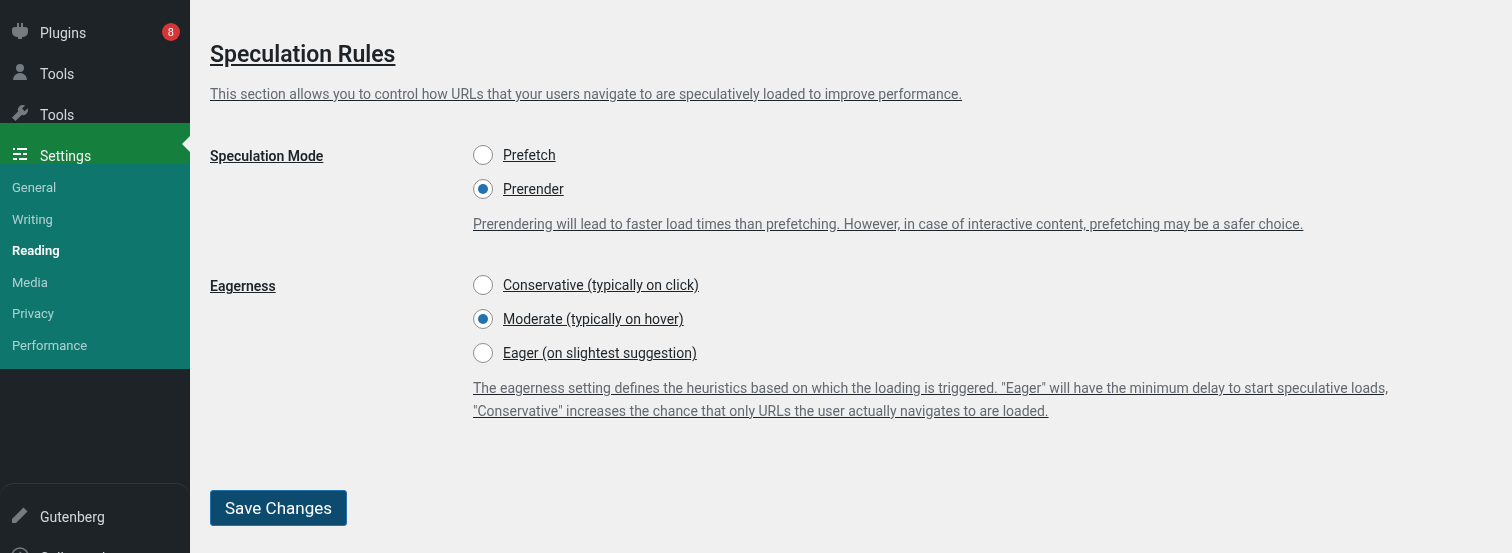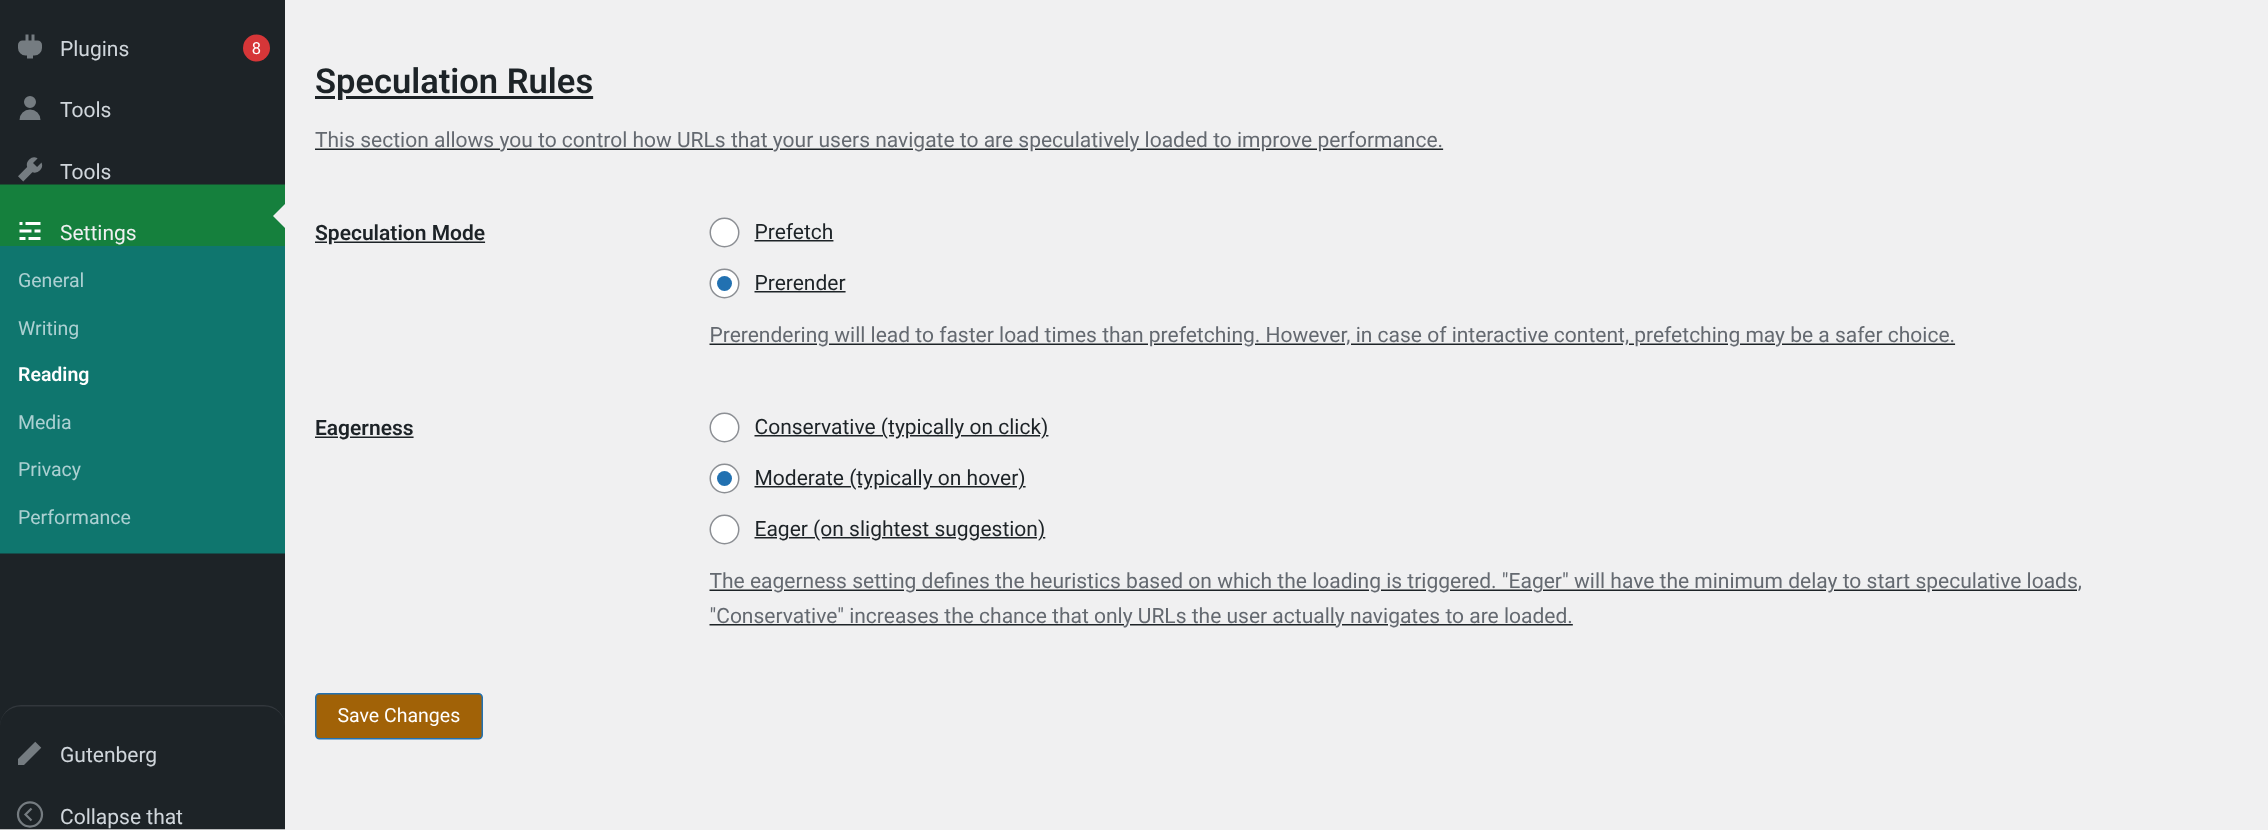--- a/index.html
+++ b/index.html
@@ -171,28 +171,29 @@
       background: #2271b1;
     }
     .help {
       color: #646970;
       font-size: 14px;
       line-height: 1.6;
       margin-top: 6px;
     }
     .btn-primary {
       display: inline-block;
-      background: #a16207;
+      background: #0c4a6e;
       color: #fff;
       border: 1px solid #2271b1;
       border-radius: 3px;
       padding: 7px 14px;
-      font-size: 13px;
+      font-size: 17px;
       cursor: pointer;
       font-family: inherit;
+      margin-top: 28px;
     }
     a { cursor: pointer; }
   </style>
 </head>
 <body>
 
 <aside class="sidebar">
   <ul class="menu-top">
     <li>
       <a>

